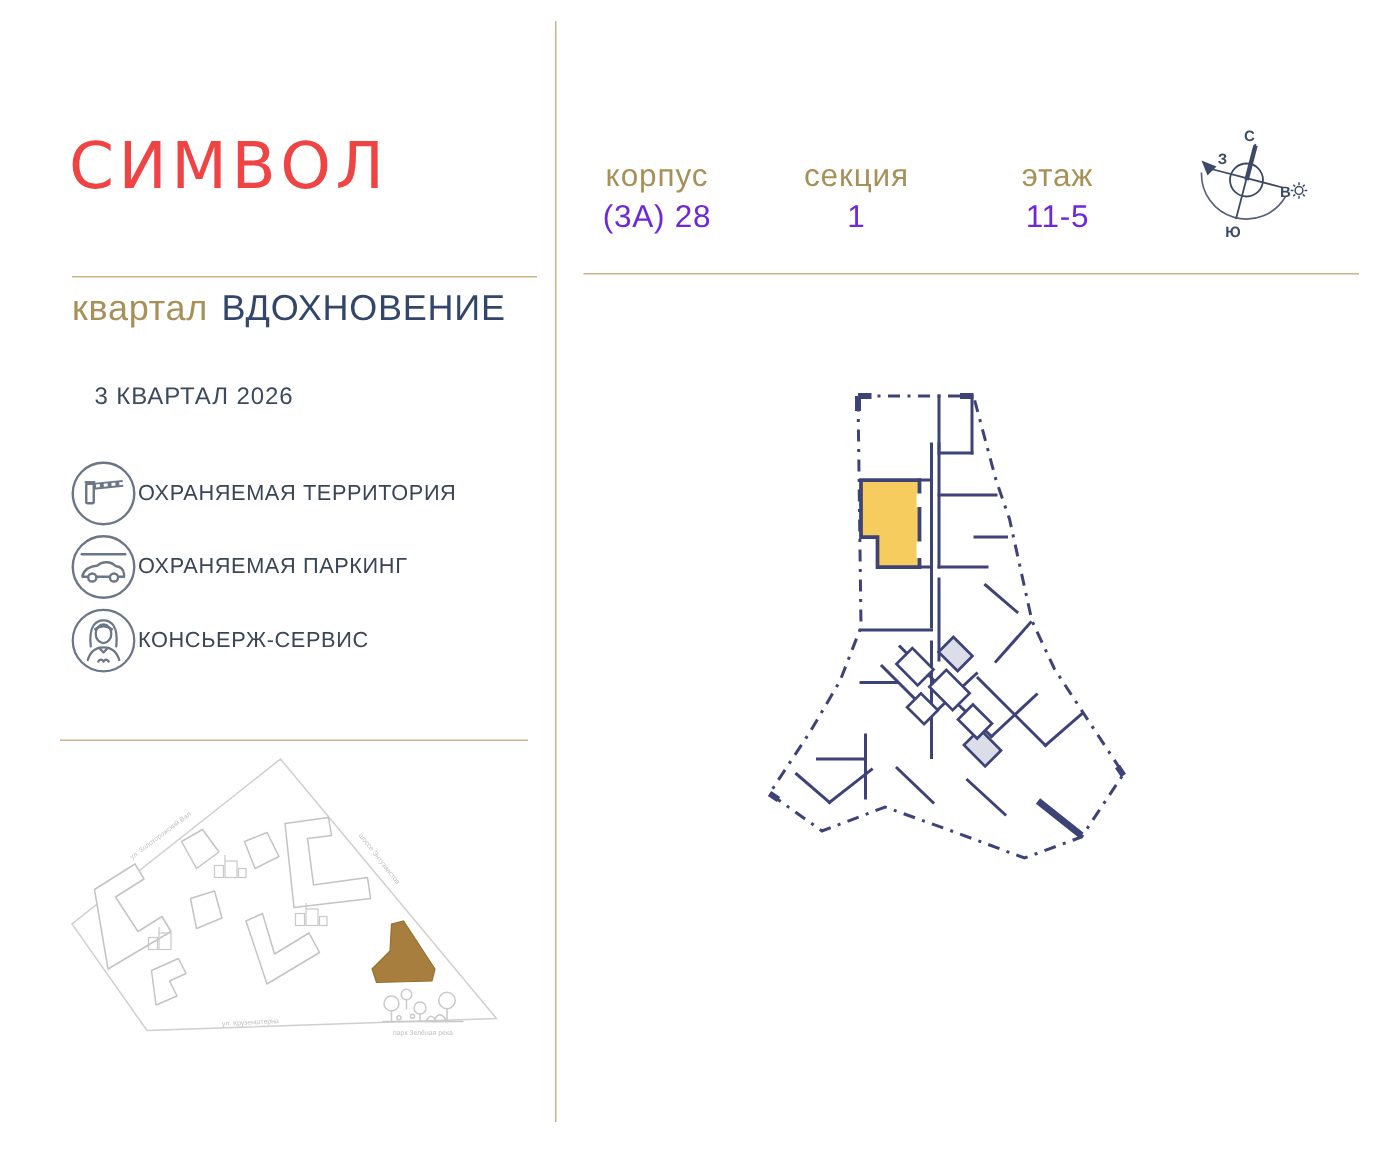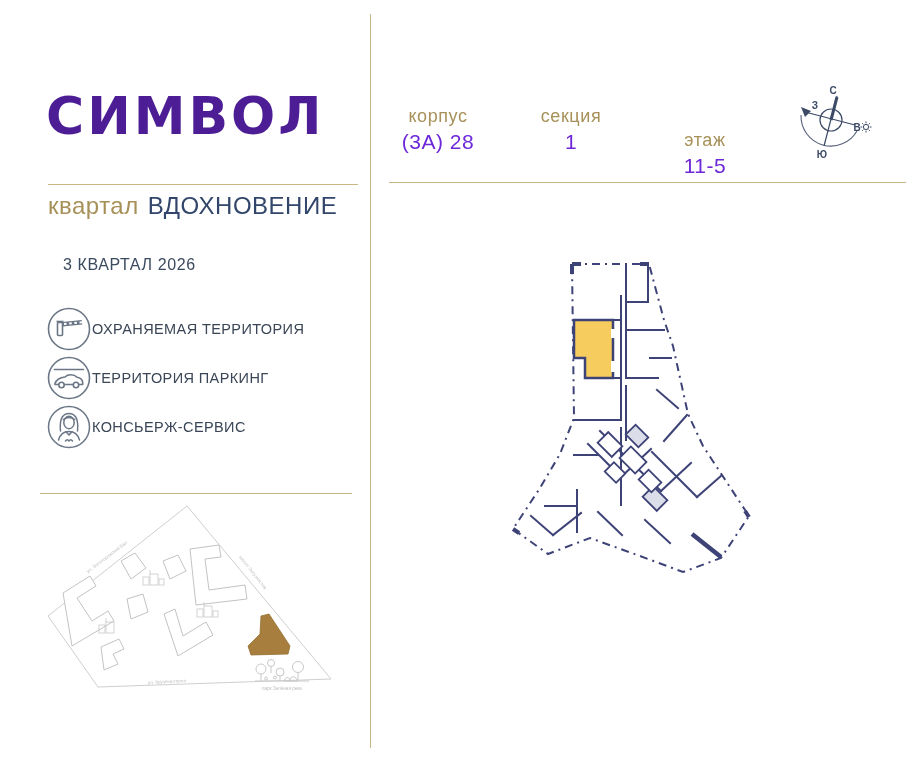--- a/index.html
+++ b/index.html
@@ -1,41 +1,41 @@
 <!DOCTYPE html>
 <html><head>
 <meta charset="utf-8">
 <style>
   html,body{margin:0;padding:0;background:#fff;}
   #canvas{position:relative;width:922px;height:768px;background:#ffffff;overflow:hidden;
           font-family:"Liberation Sans",sans-serif;}
   .abs{position:absolute;}
 
   
-  .logo{left:46px;top:86px;font-family:"DejaVu Sans",sans-serif;font-weight:bold;
-        font-size:52px;letter-spacing:3px;color:#4c1d95;}
+  .logo{left:46px;top:86px;font-family:"DejaVu Sans",sans-serif;font-weight:normal;
+        font-size:43px;letter-spacing:3px;color:#ef4444;}
   .logo-underline{left:48px;top:184px;width:310px;height:1px;background:#C9B687;}
   .subtitle{left:48px;top:192px;font-size:24px;letter-spacing:0.5px;white-space:nowrap;}
   .subtitle .kvartal{color:#A79159;margin-right:9px;}
   .subtitle .name{color:#32466B;font-weight:500;}
   .date{left:63px;top:256px;font-size:16px;letter-spacing:0.6px;color:#3B4A5E;}
 
   .amenities{left:46px;top:306px;width:320px;}
   .amenity-row{display:flex;align-items:center;margin-bottom:3px;height:46px;}
   .amenity-label{font-size:14.5px;letter-spacing:0.4px;color:#3A4656;}
   .aicon{flex:0 0 46px;}
 
   .left-divider{left:40px;top:493px;width:312px;height:1px;background:#C9B687;}
 
   
   .v-divider{left:370px;top:14px;width:1px;height:734px;background:#C9B687;}
 
   
   .field{top:106px;text-align:center;}
-  .field .flabel{font-size:18px;letter-spacing:0.6px;color:#A79159;}
+  .field .flabel{font-size:21px;letter-spacing:0.6px;color:#A79159;}
   .field .fvalue{margin-top:3px;font-size:21px;font-weight:500;color:#6d28d9;letter-spacing:0.5px;}
   .right-divider{left:389px;top:182px;width:517px;height:1px;background:#C9B687;}
 
   svg text{font-family:"Liberation Sans",sans-serif;}
 </style>
 </head>
 <body>
 
 <div id="canvas">
 
@@ -64,21 +64,21 @@
     <div class="amenity-row">
       <svg class="aicon" width="46" height="46" viewBox="0 0 46 46">
         <g fill="none" stroke="#6B7686" stroke-width="1.6" stroke-linejoin="round" stroke-linecap="round">
           <circle cx="23" cy="23" r="20.5"></circle>
           <line x1="8.5" y1="14.5" x2="37.5" y2="14.5"></line>
           <path d="M 9 28.5 C 10.5 24 14.5 22.5 19 22 C 22 19 28 19 31 22.3 C 34.5 22.8 36.5 25 36.7 27.8 L 36.7 29.5 L 9 29.5 Z"></path>
           <circle cx="15.5" cy="30" r="2.7" fill="#ffffff"></circle>
           <circle cx="30" cy="30" r="2.7" fill="#ffffff"></circle>
         </g>
       </svg>
-      <span class="amenity-label">ТЕРРИТОРИЯ ПАРКИНГ</span>
+      <span class="amenity-label">ОХРАНЯЕМАЯ ПАРКИНГ</span>
     </div>
 
     <div class="amenity-row">
       <svg class="aicon" width="46" height="46" viewBox="0 0 46 46">
         <g fill="none" stroke="#6B7686" stroke-width="1.5" stroke-linejoin="round" stroke-linecap="round">
           <circle cx="23" cy="23" r="20.5"></circle>
           <path d="M 14.5 27 C 13 13 18 9.5 23 9.5 C 28 9.5 33 13 31.5 27"></path>
           <ellipse cx="23" cy="18.5" rx="5.2" ry="6.2"></ellipse>
           <path d="M 17.4 15.5 Q 23 11.5 28.6 15.5"></path>
           <path d="M 12.5 36 C 14.5 29 18.5 27.5 23 27.5 C 27.5 27.5 31.5 29 33.5 36"></path>
@@ -155,21 +155,21 @@
   <div class="abs v-divider"></div>
 
   <div class="abs field" style="left:390px;width:96px;">
     <div class="flabel">корпус</div>
     <div class="fvalue">(3А) 28</div>
   </div>
   <div class="abs field" style="left:524px;width:94px;">
     <div class="flabel">секция</div>
     <div class="fvalue">1</div>
   </div>
-  <div class="abs field" style="left:658px;width:94px;margin-top:24px;">
+  <div class="abs field" style="left:658px;width:94px;">
     <div class="flabel">этаж</div>
     <div class="fvalue">11-5</div>
   </div>
 
   <svg class="abs" style="left:791px;top:84px;" width="84" height="86" viewBox="0 0 84 86">
     <g fill="none" stroke="#3C4A66" stroke-width="1.2">
       <path d="M 10 31 A 30 30 0 0 0 66 47" stroke="#55607A" stroke-width="1.1"></path>
       <line x1="14" y1="28" x2="64" y2="41"></line>
       <line x1="33" y1="62" x2="46" y2="12"></line>
       <line x1="40" y1="36" x2="46" y2="13" stroke-width="3"></line>

